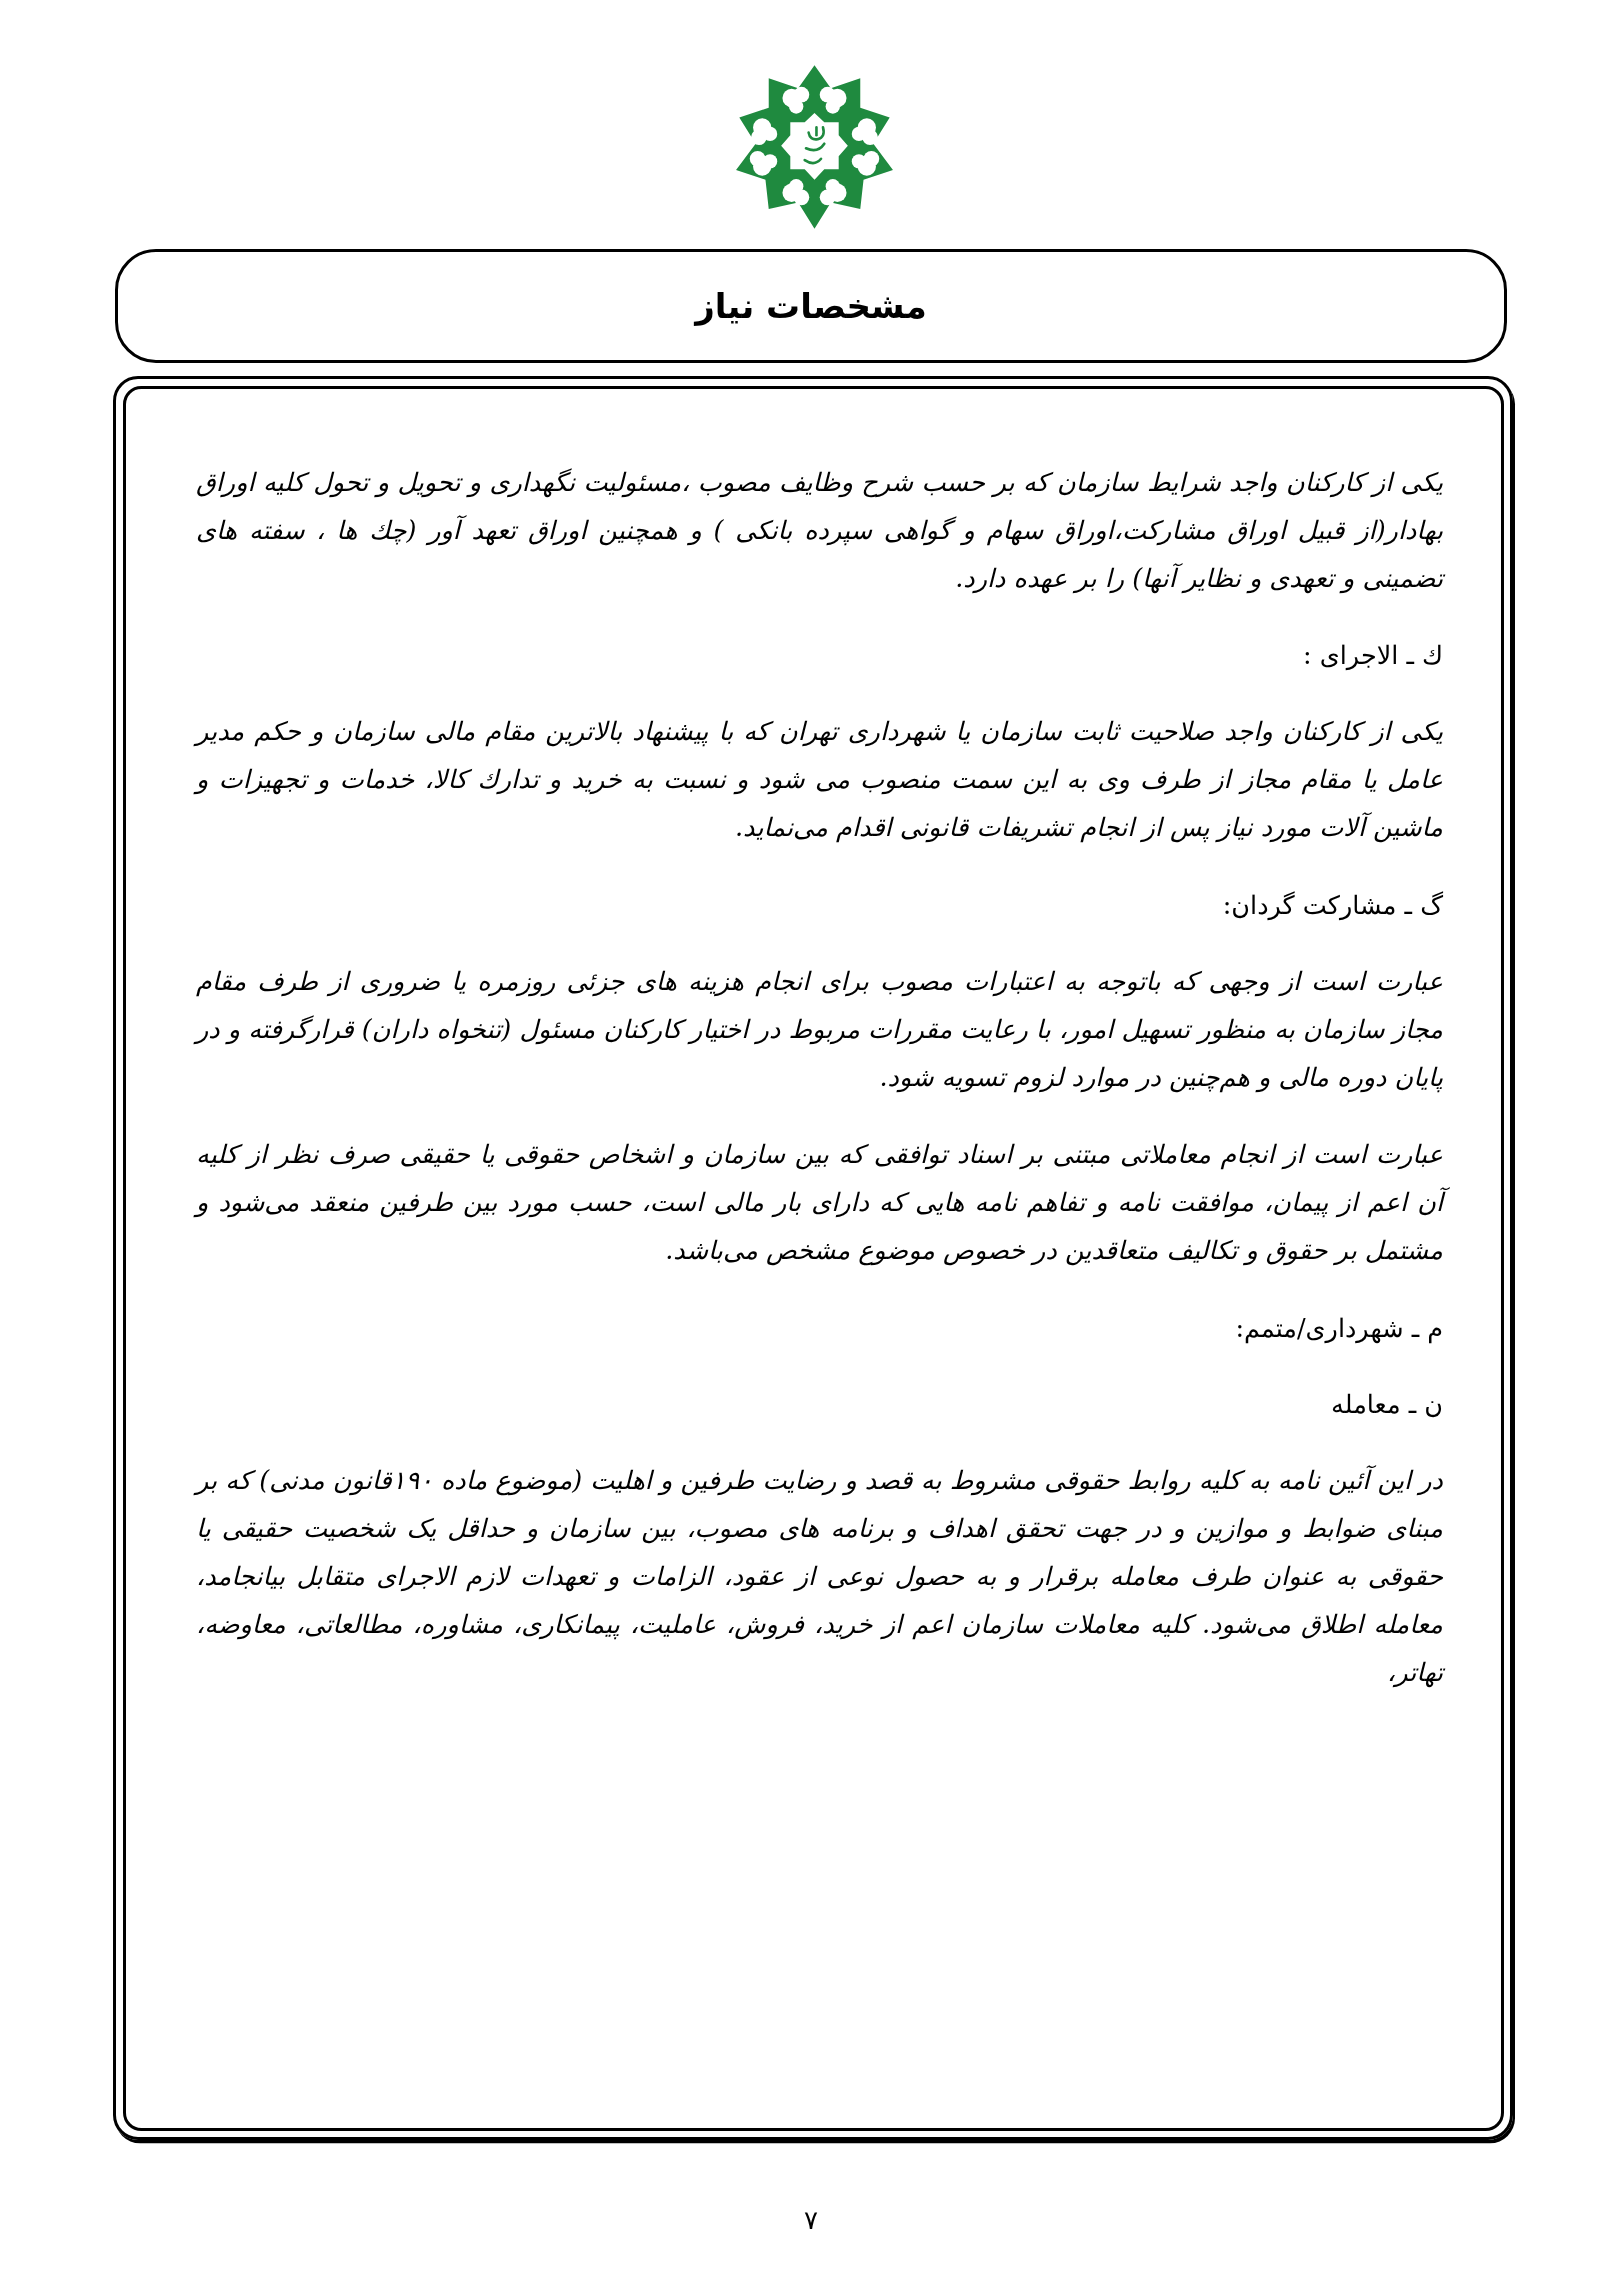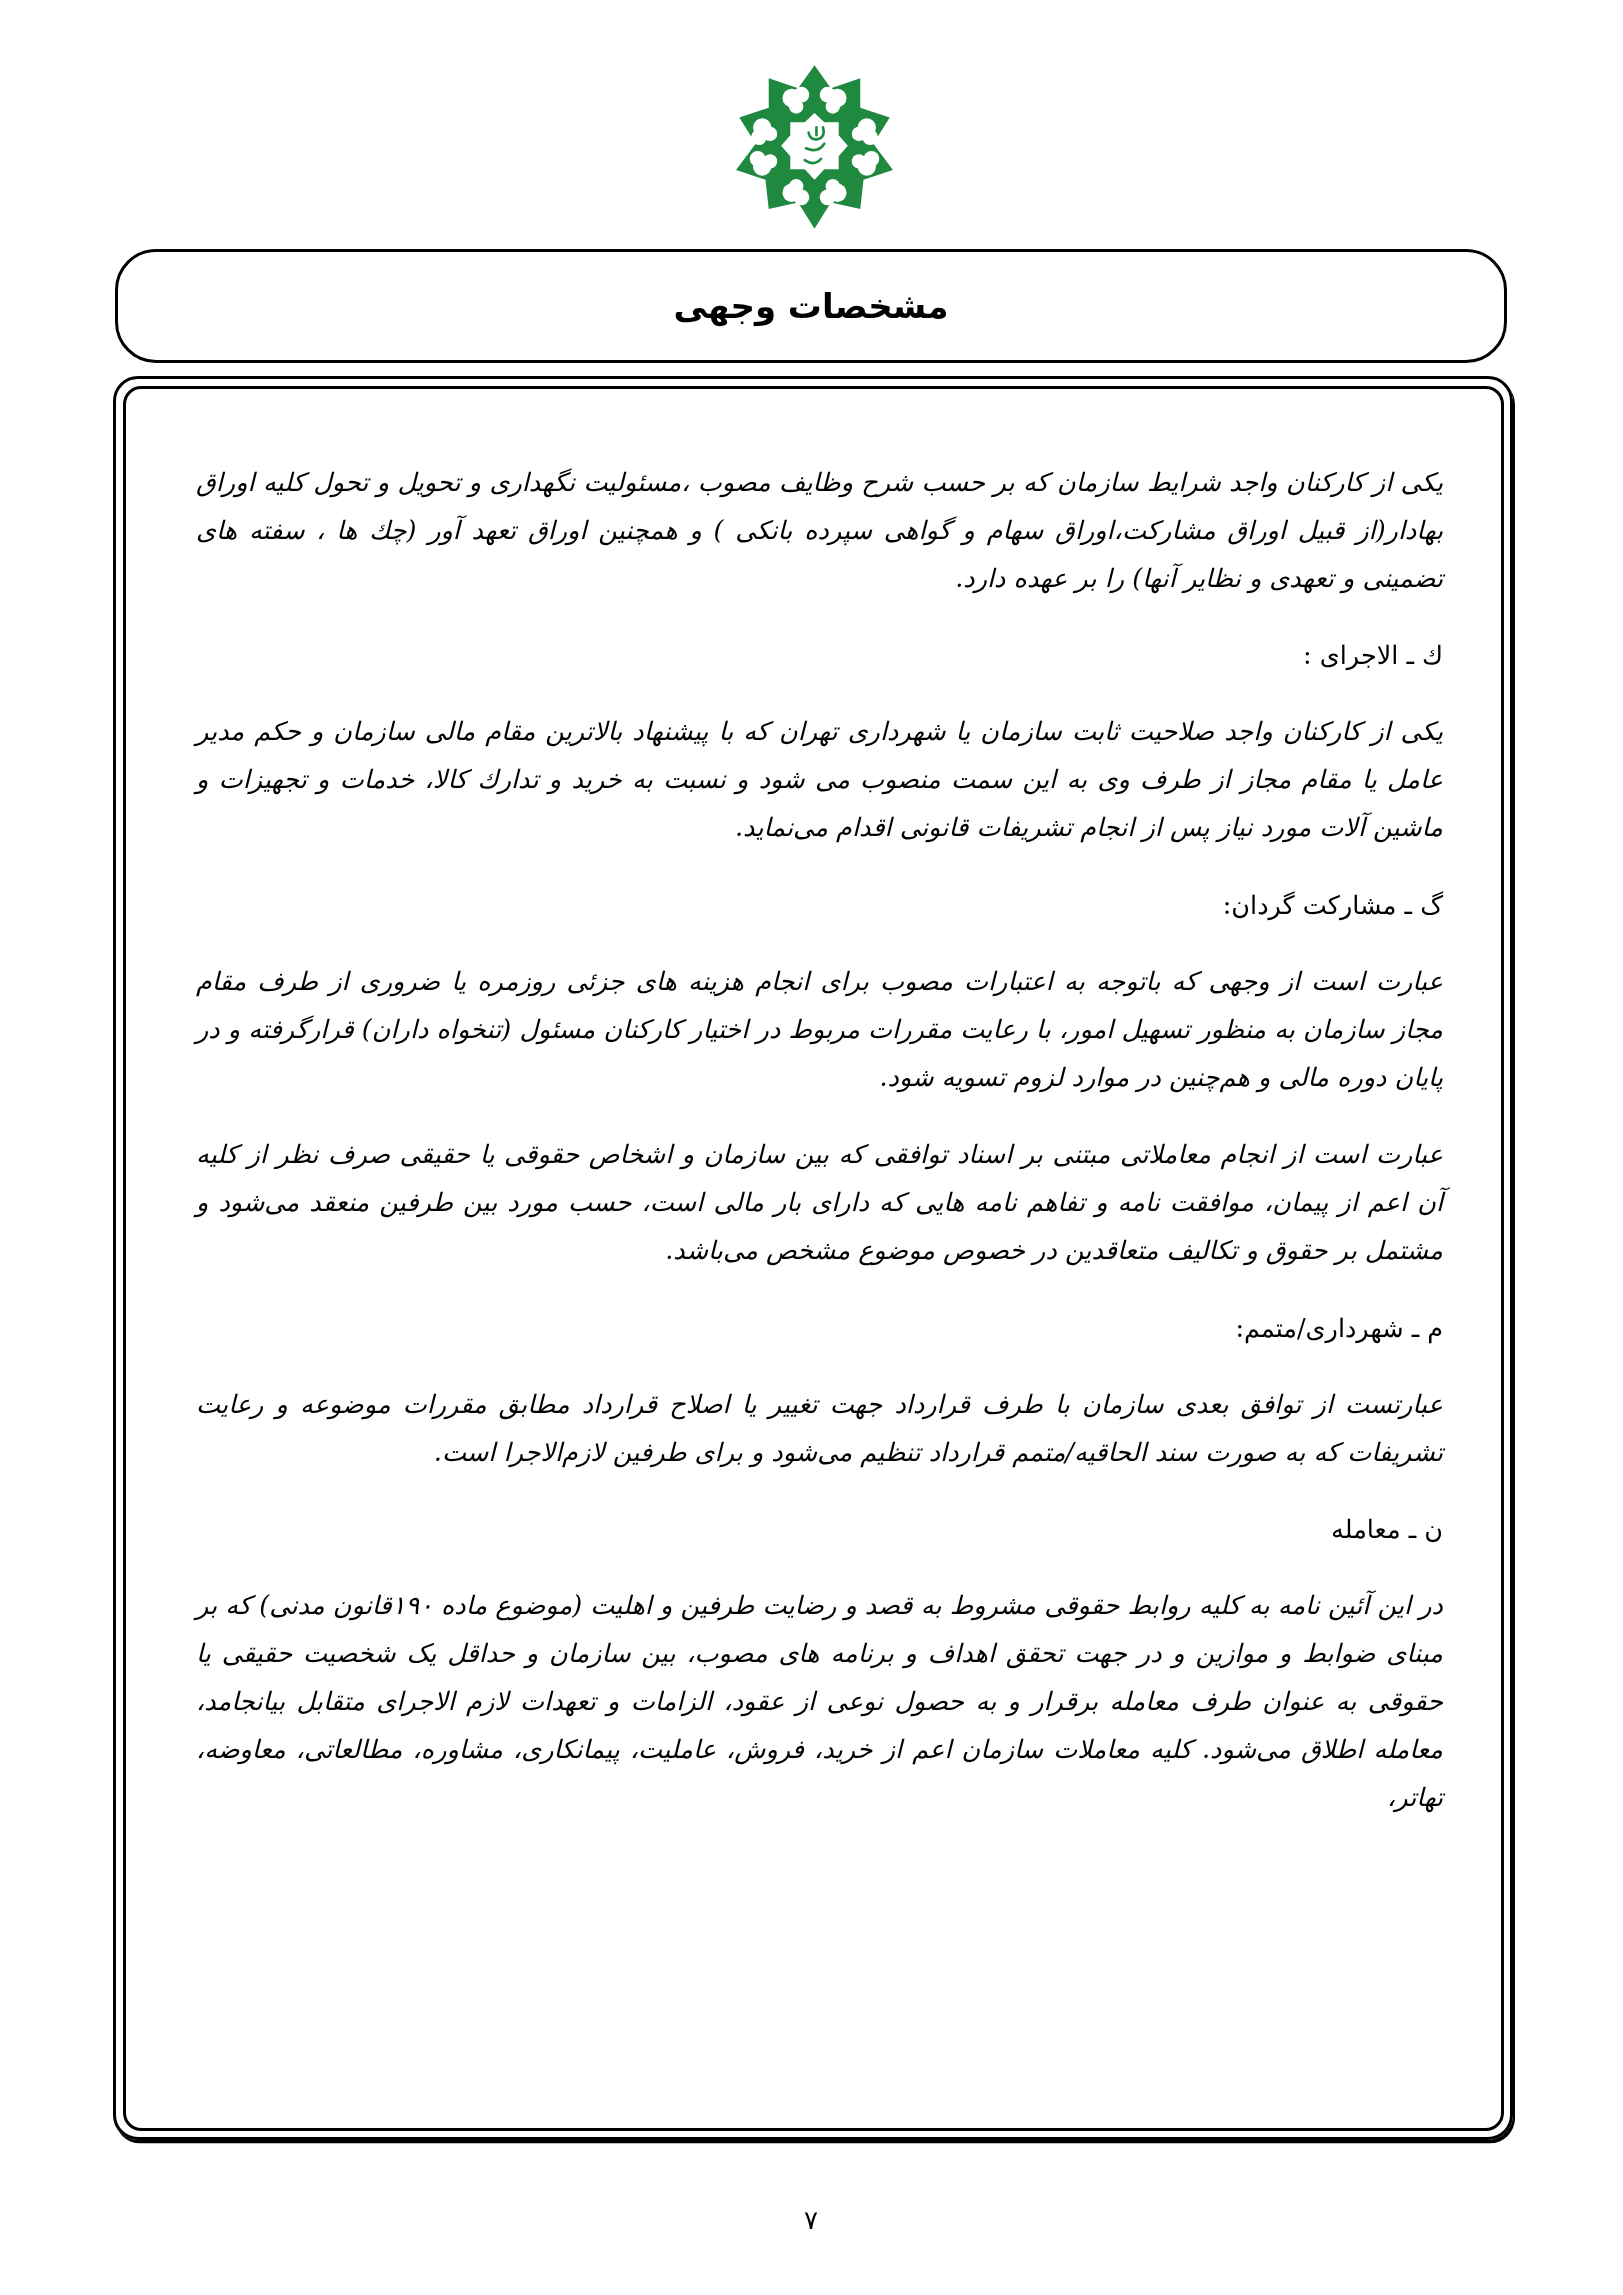--- a/index.html
+++ b/index.html
@@ -131,21 +131,21 @@
     <g stroke="#1f8a3f" stroke-width="4" fill="none" stroke-linecap="round">
       <path d="M148 100 Q152 115 140 118 Q128 120 126 108"></path>
       <path d="M150 125 Q140 140 122 132"></path>
       <path d="M145 148 Q135 160 120 150"></path>
       <path d="M138 100 L138 112"></path>
     </g>
   </svg>
 </div>
 
 <div class="title-box">
-  <span class="title-text">مشخصات وجهی</span>
+  <span class="title-text">مشخصات نیاز</span>
 </div>
 
 <div class="frame-outer">
   <div class="frame-inner"></div>
 </div>
 
 <div class="content">
   <section>
     <p class="para">یکی از کارکنان واجد شرایط سازمان که بر حسب شرح وظایف مصوب ،مسئولیت نگهداری و تحویل و تحول کلیه اوراق بهادار(از قبیل اوراق مشارکت،اوراق سهام و گواهی سپرده بانکی ) و همچنین اوراق تعهد آور (چك ها ، سفته های تضمینی و تعهدی و نظایر آنها) را بر عهده دارد.</p>
   </section>
@@ -155,21 +155,20 @@
   </section>
   <section>
     <p class="heading">گ ـ مشارکت  گردان:</p>
     <p class="para">عبارت است از وجهی که باتوجه به اعتبارات مصوب برای انجام هزینه های جزئی روزمره یا ضروری از طرف مقام مجاز سازمان به منظور تسهیل امور، با رعایت مقررات مربوط در اختیار کارکنان مسئول (تنخواه داران) قرارگرفته و در پایان دوره مالی و هم‌چنین در موارد لزوم تسویه شود.</p>
   </section>
   <section>
     <p class="para">عبارت است از انجام معاملاتی مبتنی بر اسناد توافقی که  بین سازمان و اشخاص حقوقی یا حقیقی صرف نظر از کلیه آن اعم از پیمان، موافقت نامه و تفاهم نامه هایی که دارای بار مالی است، حسب مورد بین طرفین منعقد می‌شود  و مشتمل بر حقوق و تکالیف متعاقدین در خصوص موضوع مشخص می‌باشد.</p>
   </section>
   <section>
     <p class="heading">م ـ شهرداری/متمم:</p>
-    <p class="para">عبارتست از توافق بعدی سازمان با طرف قرارداد جهت تغییر یا اصلاح قرارداد مطابق مقررات موضوعه و رعایت تشریفات که به صورت سند الحاقیه/متمم قرارداد تنظیم می‌شود  و برای طرفین لازم‌الاجرا است.</p>
   </section>
   <section>
     <p class="heading">ن ـ معامله</p>
     <p class="para">در این آئین نامه به کلیه روابط حقوقی مشروط به قصد و رضایت طرفین و اهلیت (موضوع ماده ۱۹۰قانون مدنی) که بر مبنای ضوابط و موازین و در جهت تحقق اهداف و برنامه های مصوب، بین سازمان و حداقل یک شخصیت حقیقی یا حقوقی به عنوان طرف معامله برقرار و به حصول نوعی از عقود، الزامات و تعهدات لازم الاجرای متقابل بیانجامد، معامله اطلاق می‌شود. کلیه معاملات سازمان اعم از خرید، فروش، عاملیت، پیمانکاری، مشاوره، مطالعاتی، معاوضه، تهاتر،</p>
   </section>
 </div>
 
 <div class="page-number">۷</div>
 
 

